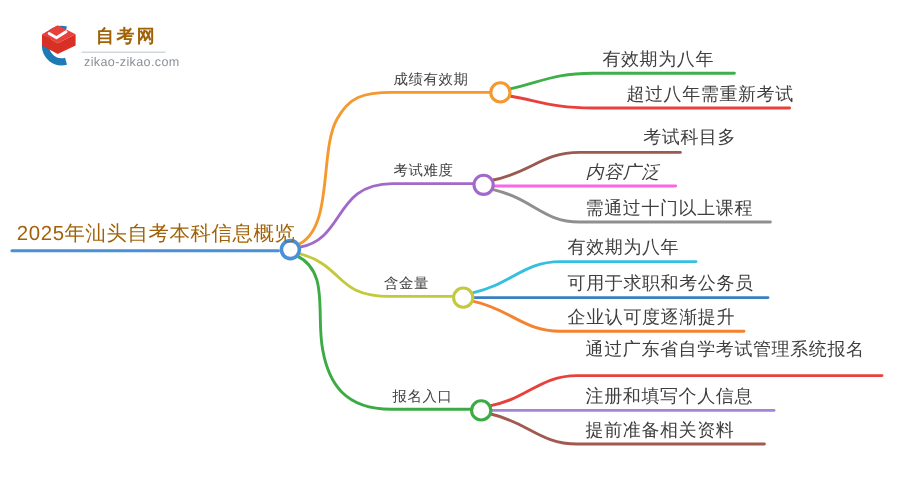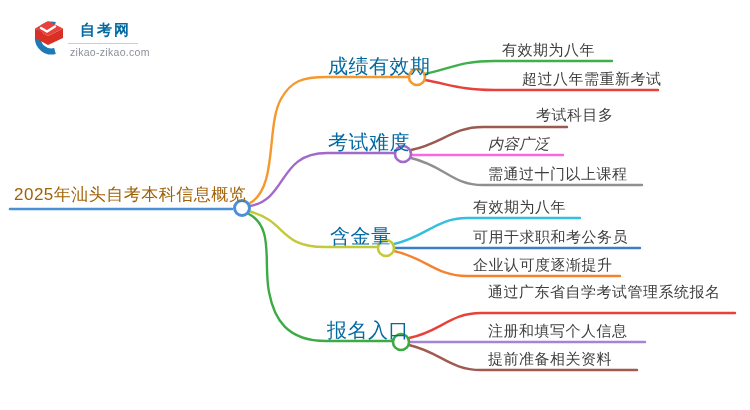--- a/index.html
+++ b/index.html
@@ -6,26 +6,26 @@
   #stage{
     position:relative;width:750px;height:410px;background:#ffffff;overflow:hidden;
     font-family:"Liberation Sans","DejaVu Sans",sans-serif;
   }
   svg.map{position:absolute;left:0;top:0;}
   .label{
     position:absolute;white-space:nowrap;color:#3e3e3e;
     font-size:15px;line-height:18px;letter-spacing:0.5px;
   }
   .root-label{font-size:17px;color:#a16207;letter-spacing:0.5px;text-align:right;}
-  .branch-label{font-size:20px;color:#0369a1;}
+  .branch-label{font-size:12px;color:#404040;}
   .logo{position:absolute;left:30px;top:15px;width:130px;height:48px;}
   .logo-icon{position:absolute;left:0;top:3px;}
   .logo-title{
     position:absolute;left:50px;top:6px;font-size:15px;font-weight:bold;
-    color:#0369a1;letter-spacing:2px;
+    color:#a16207;letter-spacing:2px;
   }
   .logo-divider{position:absolute;left:38px;top:28px;width:70px;height:1px;background:#c9ced6;}
   .logo-url{position:absolute;left:40px;top:31px;font-size:10.5px;color:#8b9099;letter-spacing:0.3px;}
 </style>
 </head>
 <body>
 
 <div id="stage">
 
   <svg class="map" width="750" height="410" viewBox="0 0 750 410">
@@ -69,21 +69,21 @@
     </svg>
     <div class="logo-title">自考网</div>
     <div class="logo-divider"></div>
     <div class="logo-url">zikao-zikao.com</div>
   </div>
 
   <div class="label root-label" style="left:14px;top:186px;">2025年汕头自考本科信息概览</div>
 
   <div class="label branch-label" style="left:328px;top:57px;">成绩有效期</div>
   <div class="label branch-label" style="left:328px;top:133px;">考试难度</div>
-  <div class="label branch-label" style="left:330px;top:227px;">含金量</div>
+  <div class="label branch-label" style="left:320px;top:227px;">含金量</div>
   <div class="label branch-label" style="left:327px;top:321px;">报名入口</div>
 
   <div class="label" style="left:502px;top:41px;">有效期为八年</div>
   <div class="label" style="left:502px;top:70px;margin-left:20px;">超过八年需重新考试</div>
 
   <div class="label" style="left:488px;top:106px;margin-left:48px;">考试科目多</div>
   <div class="label" style="left:488px;top:135px;font-style:italic;">内容广泛</div>
   <div class="label" style="left:488px;top:165px;">需通过十门以上课程</div>
 
   <div class="label" style="left:473px;top:198px;">有效期为八年</div>

